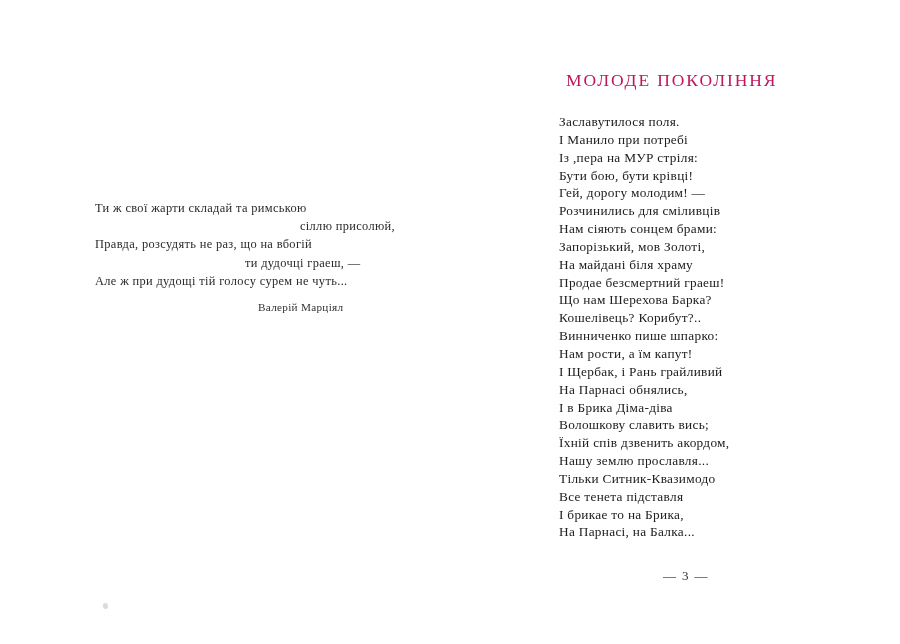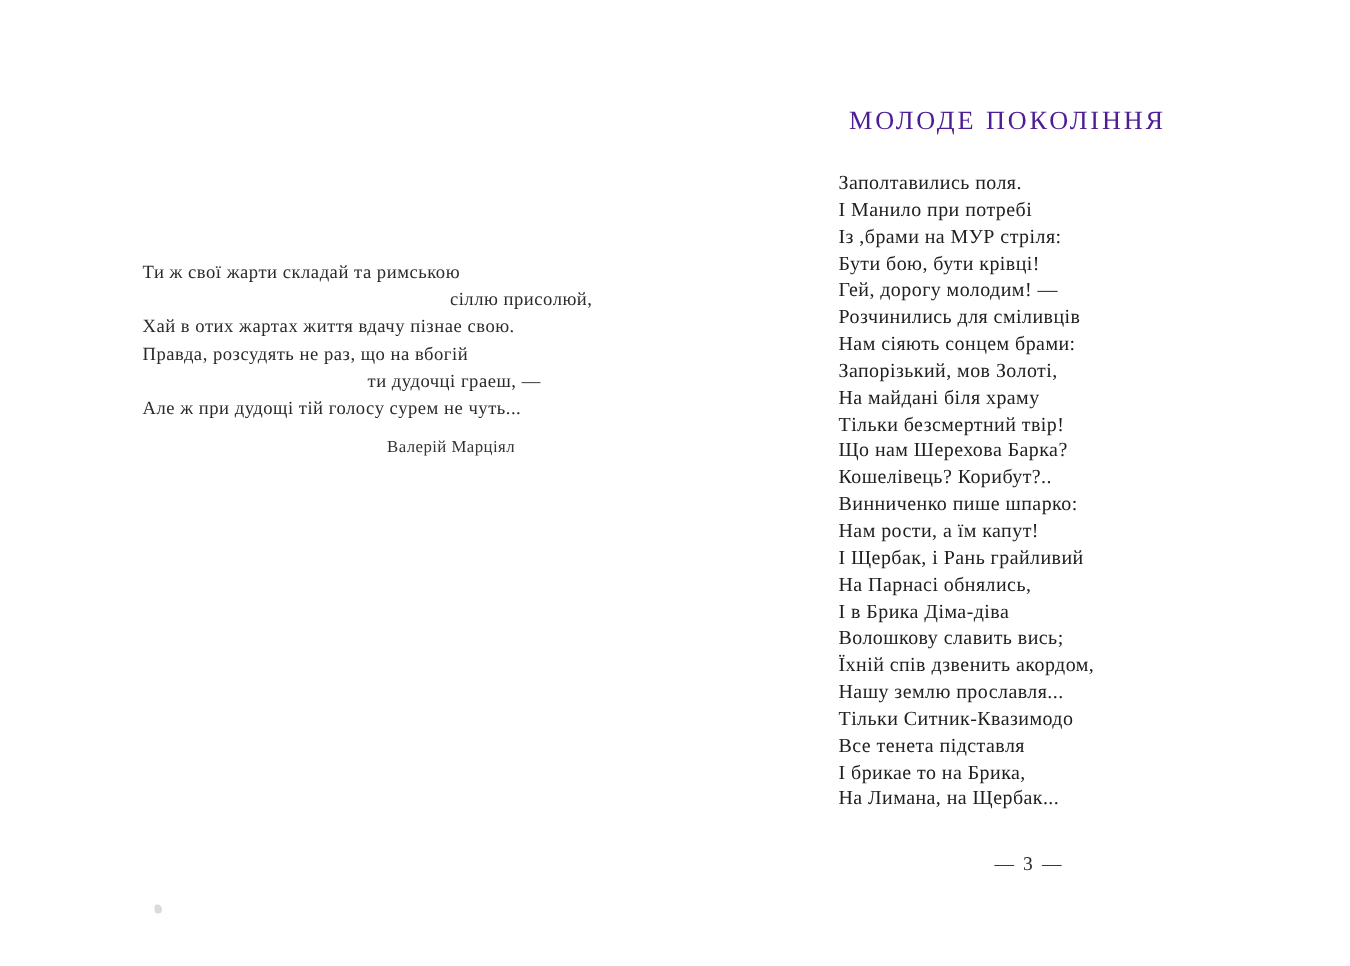--- a/index.html
+++ b/index.html
@@ -15,21 +15,21 @@
     overflow: hidden;
     font-family: "Liberation Serif", "DejaVu Serif", serif;
     color: #1d1d1d;
     -webkit-font-smoothing: antialiased;
   }
 
   
   .epigraph {
     position: absolute;
     left: 95px;
-    top: 172px;
+    top: 199px;
     width: 300px;
   }
   .epigraph-line {
     font-size: 12.4px;
     line-height: 18.2px;
     letter-spacing: 0.35px;
     color: #2a2a2a;
     white-space: pre;
   }
   .epigraph-line.indent-a { padding-left: 172px; text-align: right; }
@@ -47,21 +47,21 @@
   
   .poem-block {
     position: absolute;
     left: 559px;
     top: 70px;
     width: 300px;
   }
   .poem-title {
     font-size: 17.5px;
     letter-spacing: 1.9px;
-    color: #4c1d95;
+    color: #be185d;
     margin-left: 7px;
     margin-bottom: 22px;
     white-space: pre;
   }
   .poem-line {
     font-size: 13.3px;
     line-height: 17.85px;
     letter-spacing: 0.3px;
     color: #202020;
     white-space: pre;
@@ -93,54 +93,53 @@
   }
 </style>
 </head>
 <body>
 
 <div class="page">
 
   <div class="epigraph">
     <div class="epigraph-line">Ти ж свої жарти складай та римською</div>
     <div class="epigraph-line indent-a">сіллю присолюй,</div>
-    <div class="epigraph-line">Хай в отих жартах життя вдачу пізнае свою.</div>
     <div class="epigraph-line">Правда, розсудять не раз, що на вбогій</div>
     <div class="epigraph-line indent-b">ти дудочці граеш, —</div>
     <div class="epigraph-line">Але ж при дудощі тій голосу сурем не чуть...</div>
     <div class="epigraph-attrib">Валерій Марціял</div>
   </div>
 
   <div class="poem-block">
     <div class="poem-title">МОЛОДЕ ПОКОЛІННЯ</div>
     <div class="poem-body">
-      <div class="poem-line">Заполтавились поля.</div>
+      <div class="poem-line">Заславутилося поля.</div>
       <div class="poem-line">І Манило при потребі</div>
-      <div class="poem-line">Із ,брами на МУР стріля:</div>
+      <div class="poem-line">Із ,пера на МУР стріля:</div>
       <div class="poem-line">Бути бою, бути крівці!</div>
       <div class="poem-line">Гей, дорогу молодим! —</div>
       <div class="poem-line">Розчинились для сміливців</div>
       <div class="poem-line">Нам сіяють сонцем брами:</div>
       <div class="poem-line">Запорізький, мов Золоті,</div>
       <div class="poem-line">На майдані біля храму</div>
-      <div class="poem-line">Тільки безсмертний твір!</div>
+      <div class="poem-line">Продае безсмертний граеш!</div>
       <div class="poem-line">Що нам Шерехова Барка?</div>
       <div class="poem-line">Кошелівець? Корибут?..</div>
       <div class="poem-line">Винниченко пише шпарко:</div>
       <div class="poem-line">Нам рости, а їм капут!</div>
       <div class="poem-line">І Щербак, і Рань грайливий</div>
       <div class="poem-line">На Парнасі обнялись,</div>
       <div class="poem-line">І в Брика Діма-діва</div>
       <div class="poem-line">Волошкову славить вись;</div>
       <div class="poem-line">Їхній спів дзвенить акордом,</div>
       <div class="poem-line">Нашу землю прославля...</div>
       <div class="poem-line">Тільки Ситник-Квазимодо</div>
       <div class="poem-line">Все тенета підставля</div>
       <div class="poem-line">І брикае то на Брика,</div>
-      <div class="poem-line">На Лимана, на Щербак...</div>
+      <div class="poem-line">На Парнасі, на Балка...</div>
     </div>
   </div>
 
   <div class="folio">— 3 —</div>
 
   <div class="speck"></div>
 
 </div>
 
 </body></html>

